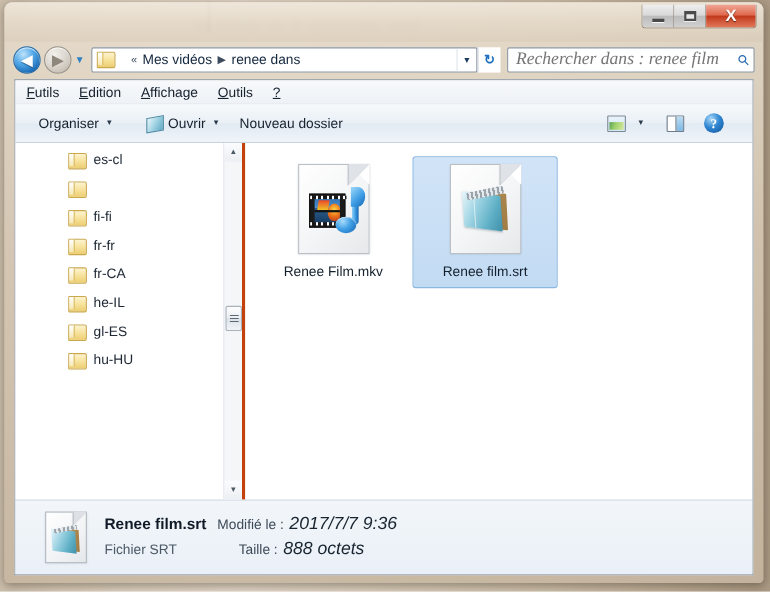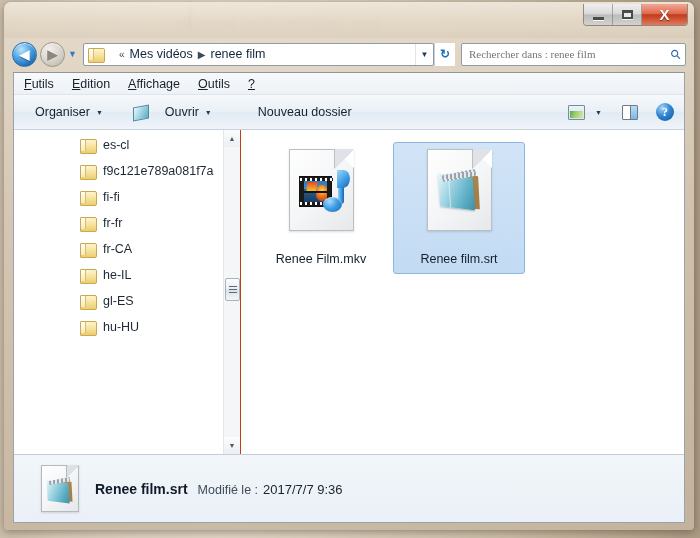--- a/index.html
+++ b/index.html
@@ -173,21 +173,22 @@
     display: flex; align-items: center;
     background: #ffffff;
     border: 1px solid #8e9aa6;
     border-radius: 2px;
     padding: 0 4px 0 7px;
   }
   #search-input {
     flex: 1 1 auto;
     border: none; outline: none;
     font-family: "Liberation Serif", serif;
-    font-size: 11px;
+    font-style: italic;
+    font-size: 16px;
     color: #737373;
     background: transparent;
   }
   #search-icon { color: #2a6bb0; font-size: 13px; transform: rotate(-45deg); }
 
   
   #client {
     position: absolute;
     left: 9px; top: 70px;
     width: 672px; height: 451px;
@@ -211,21 +212,21 @@
     font-size: 12.5px; color: #16212e;
     margin-right: 18px;
     cursor: default;
   }
   .mnem { text-decoration: underline; }
 
   
   #toolbar {
     height: 35px;
     display: flex; align-items: center;
-    padding: 0 6px 0 14px;
+    padding: 0 22px 0 14px;
     background: linear-gradient(180deg,#f6f9fc 0%,#eaf0f6 48%,#e2eaf3 52%,#eff4f9 100%);
     border-bottom: 1px solid #c8d3de;
     flex: 0 0 auto;
     justify-content: center;
   }
   .tbitem {
     font-size: 12.5px; color: #16212e;
     display: flex; align-items: center;
     height: 25px; padding: 0 7px;
     cursor: default;
@@ -239,23 +240,22 @@
   }
 
   
   #body { flex: 1 1 auto; display: flex; min-height: 0; }
 
   
   #treepane {
     flex: 0 0 209px;
     position: relative;
     background: #ffffff;
-    border-right: 1px solid #c2410c;
+    border-right: 3px solid #c2410c;
     overflow: hidden;
-    margin-left: 18px;
   }
   #treelist {
     position: absolute;
     left: 0; top: 0; right: 17px; bottom: 0;
     padding-top: 2px;
     overflow: hidden;
   }
   .treeitem {
     height: 26px;
     display: flex; align-items: center;
@@ -324,21 +324,20 @@
     align-items: flex-start;
     gap: 6px;
   }
   .fileitem {
     width: 132px;
     padding: 6px 4px 7px 4px;
     display: flex; flex-direction: column; align-items: center;
     border: 1px solid transparent;
     border-radius: 3px;
     cursor: default;
-    gap: 12px;
   }
   .fileitem.selected {
     background: linear-gradient(180deg,#d2e4f7 0%,#c2dbf3 100%);
     border-color: #8bb7e0;
   }
   .filelabel {
     margin-top: 9px;
     font-size: 12.5px;
     color: #14202d;
     text-align: center;
@@ -513,21 +512,21 @@
     position: absolute; left: 2px; top: 0;
     width: 21px; height: 4px;
     transform: rotate(-11deg);
     background: repeating-linear-gradient(90deg,#9aa3ab 0 2px,#e4e9ec 2px 4px);
   }
 
   #details-text { display: flex; flex-direction: column; gap: 5px; }
   .drow { display: flex; align-items: baseline; }
   .dname { font-size: 14px; color: #0f1a26; font-weight: bold; margin-right: 10px; }
   .dlabel { font-size: 12.5px; color: #3e4b59; }
-  .dvalue { font-size: 13px; color: #18242f; }
+  .dvalue { font-size: 16px; color: #18242f; font-style: italic; }
   .dtype { font-size: 12.5px; color: #4b5866; width: 122px; }
 
   
   .viewicon {
     width: 17px; height: 15px;
     border: 1px solid #7d8a96;
     background: linear-gradient(180deg,#e9f3fb 0%,#cfe6f7 100%);
     position: relative;
     border-radius: 1px;
   }
@@ -600,21 +599,21 @@
       </div>
       <div id="nav-hist">▼</div>
 
       <div id="addressbox">
         <span id="addr-folder-icon">
           <span class="folder-ico" style="display:inline-block;vertical-align:middle;"></span>
         </span>
         <span class="crumb-sep">«</span>
         <span class="crumb">Mes vidéos</span>
         <span class="crumb-sep">▶</span>
-        <span class="crumb">renee film</span>
+        <span class="crumb">renee dans</span>
         <span id="addr-drop">▼</span>
       </div>
       <div id="addr-refresh">↻</div>
 
       <div id="searchbox">
         <input id="search-input" type="text" placeholder="Rechercher dans : renee film" style="">
         <span id="search-icon">⚲</span>
       </div>
     </div>
 
@@ -628,24 +627,24 @@
         <span class="menuitem"><span class="mnem">?</span><span></span></span>
       </div>
 
       <div id="toolbar">
         <div class="tbitem">
           <span>Organiser</span>
           <span class="tbcaret">▼</span>
         </div>
         <div class="tbitem" style="margin-left:14px;">
           <span class="openicon"></span>
-          <span style="margin-left:16px;">Ouvrir</span>
+          <span style="margin-left:4px;">Ouvrir</span>
           <span class="tbcaret">▼</span>
         </div>
-        <div class="tbitem" style="margin-left:32px;">
+        <div class="tbitem" style="margin-left:4px;">
           <span>Nouveau dossier</span>
         </div>
 
         <div class="tb-sep"></div>
 
         <div class="tbicon-btn">
           <span class="viewicon"></span>
         </div>
         <div class="tbicon-btn">
           <span class="tbcaret" style="margin-left:2px;">▼</span>
@@ -661,21 +660,20 @@
       <div id="body">
 
         <div id="treepane">
           <div id="treelist">
             <div class="treeitem">
               <span class="folder-ico"></span>
               <span>es-cl</span>
             </div>
             <div class="treeitem">
               <span class="folder-ico"></span>
-              <span>f9c121e789a081f7a</span>
             </div>
             <div class="treeitem">
               <span class="folder-ico"></span>
               <span>fi-fi</span>
             </div>
             <div class="treeitem">
               <span class="folder-ico"></span>
               <span>fr-fr</span>
             </div>
             <div class="treeitem">
@@ -751,18 +749,23 @@
               <div class="spiral"></div>
             </div>
           </div>
         </div>
         <div id="details-text">
           <div class="drow">
             <span class="dname">Renee film.srt</span>
             <span class="dlabel">Modifié le :</span>
             <span class="dvalue" style="margin-left:5px;">2017/7/7 9:36</span>
           </div>
+          <div class="drow">
+            <span class="dtype">Fichier SRT</span>
+            <span class="dlabel">Taille :</span>
+            <span class="dvalue" style="margin-left:5px;">888 octets</span>
+          </div>
         </div>
       </div>
 
     </div>
   </div>
 </div>
 
 </body></html>

